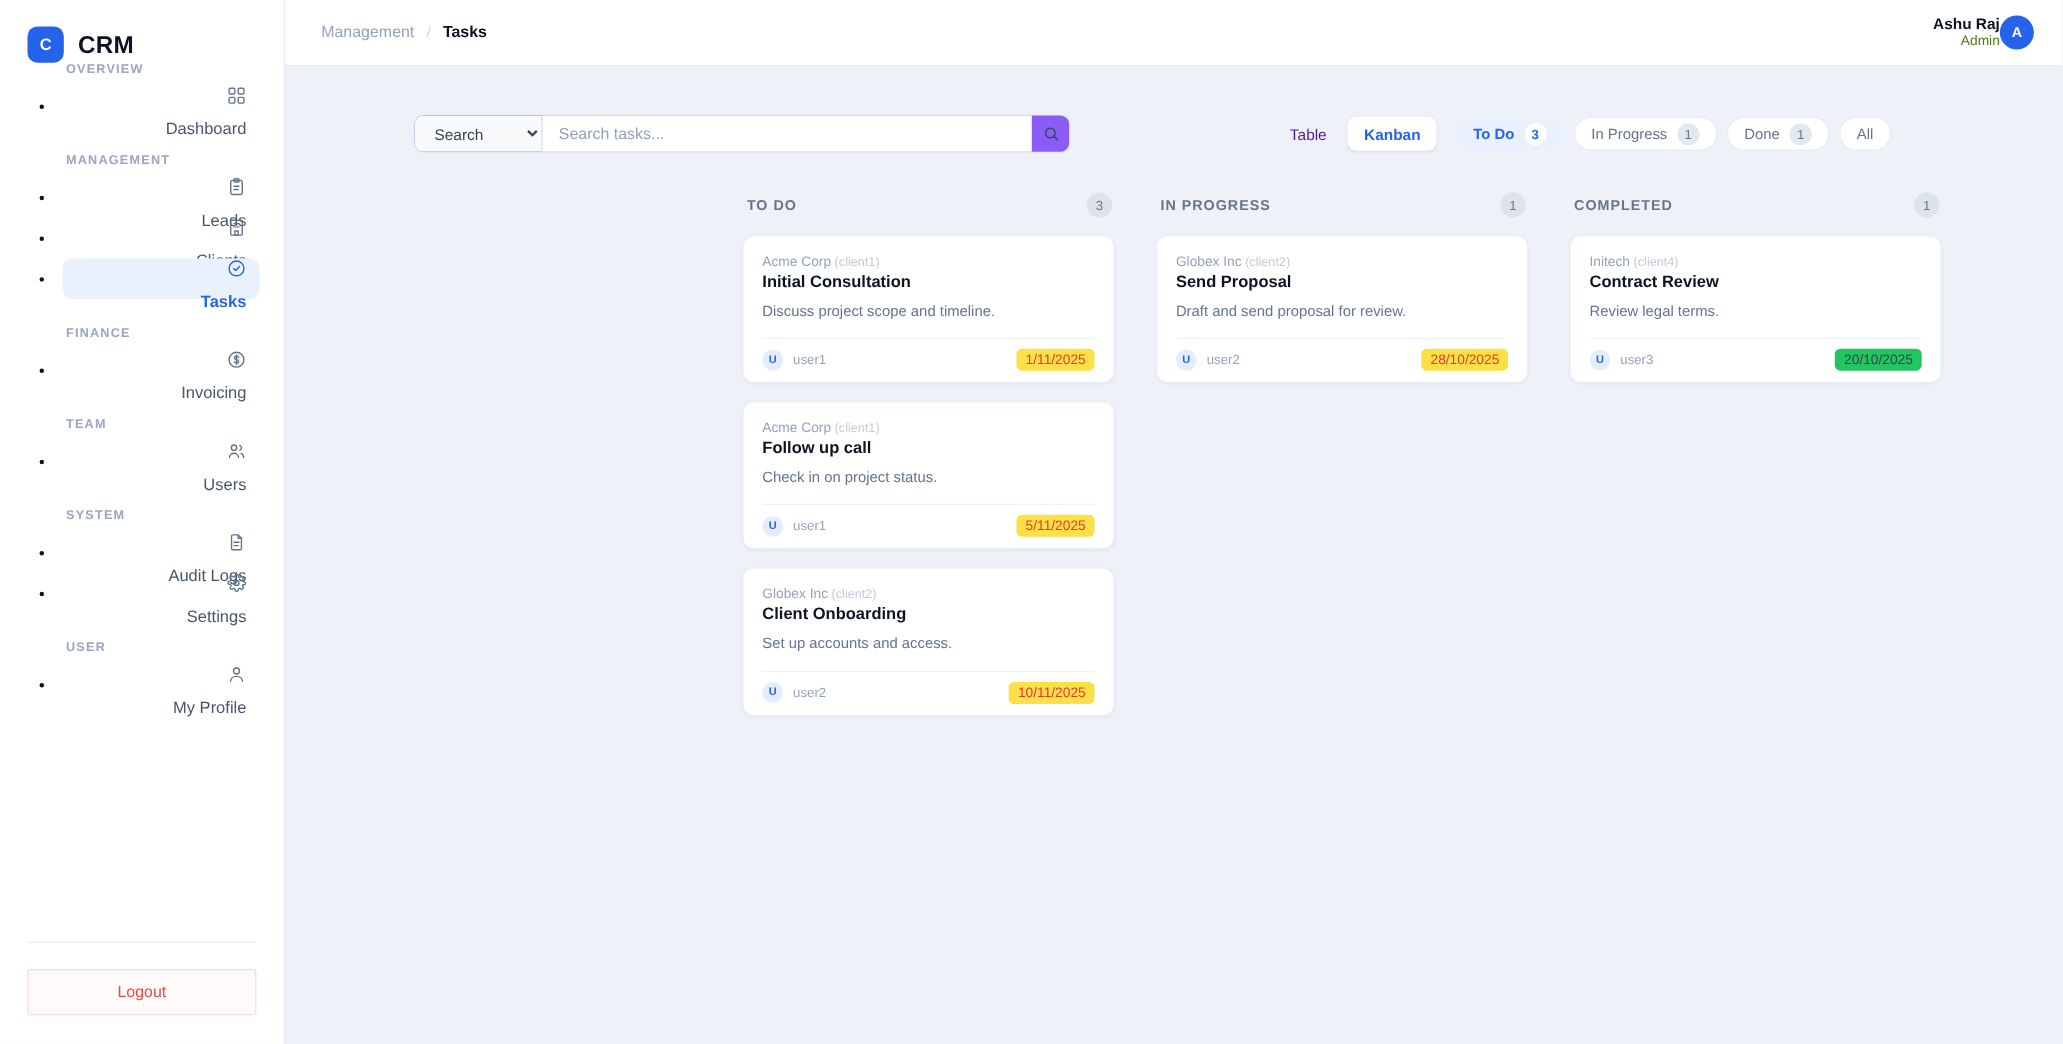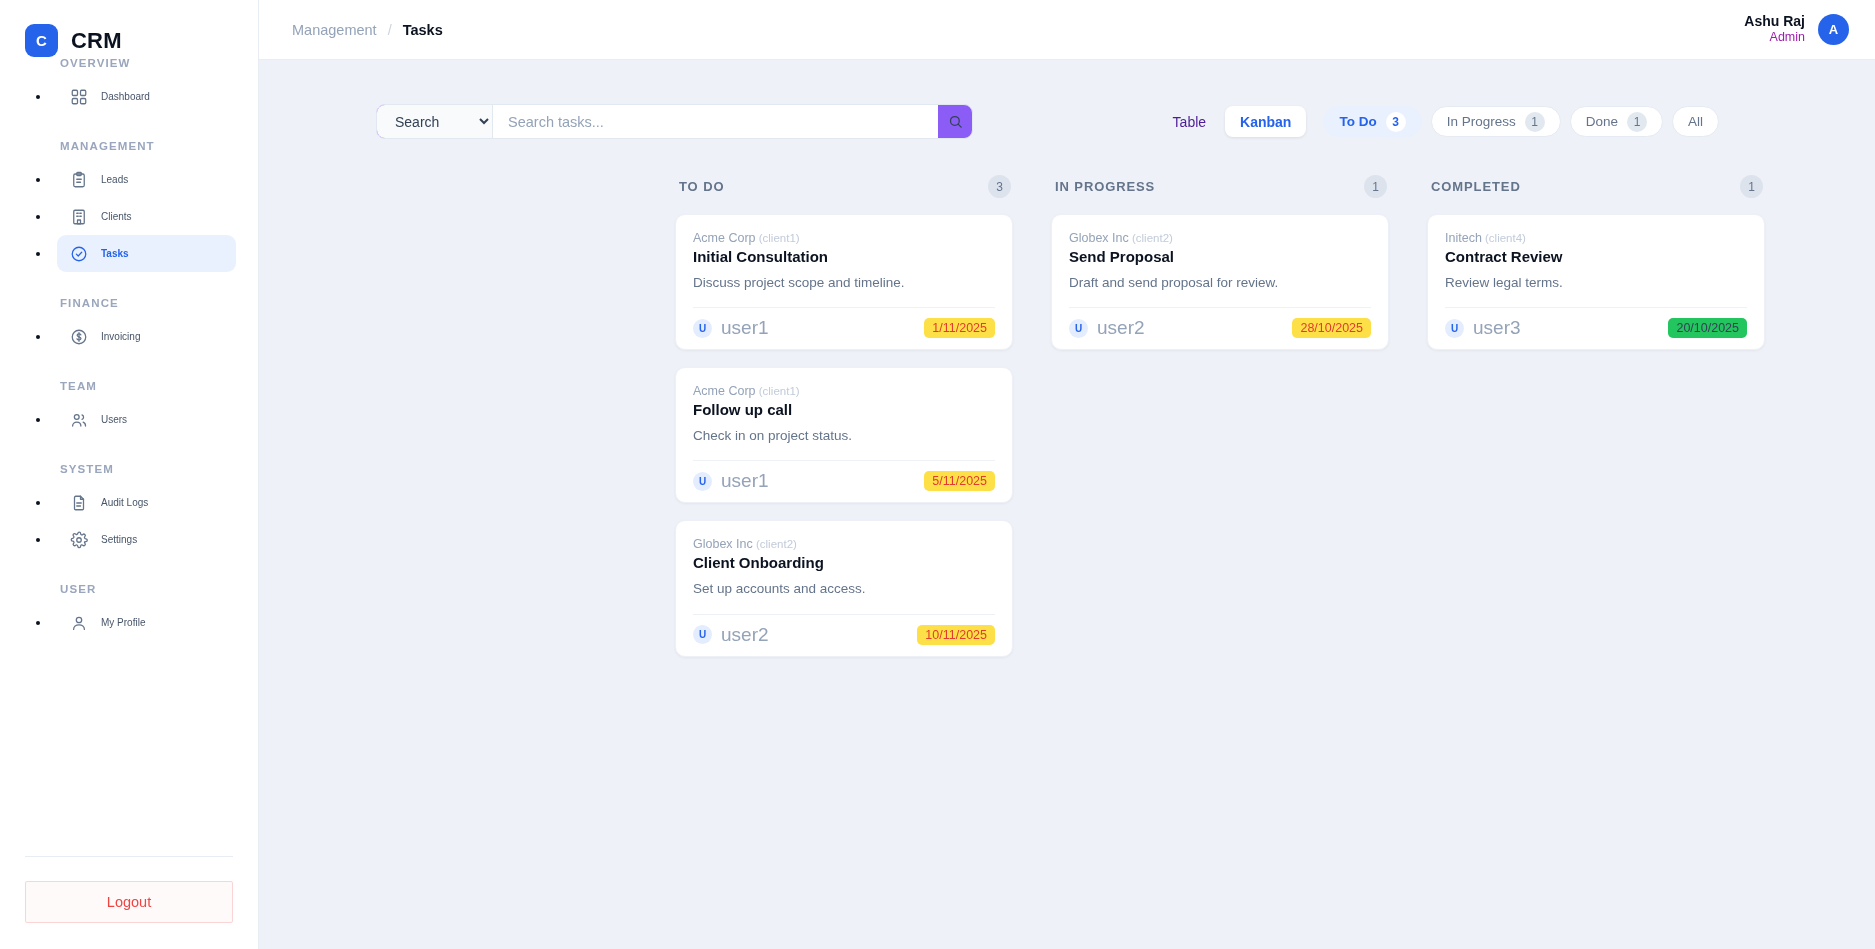--- a/index.html
+++ b/index.html
@@ -31,25 +31,25 @@
 
   .nav { padding: 0 0 0 0; flex: 1 1 auto; overflow: hidden; }
   .nav-section-label {
     font-size: 11.5px; font-weight: bold; letter-spacing: 1.1px;
     color: #9aa6bd; text-transform: uppercase;
     padding: 0 0 0 60px; margin: 0 0 9px 0;
   }
   .nav-group { margin-bottom: 25px; }
   .nav-group:first-child { margin-bottom: 25px; }
   .nav-item {
-    display: flex; align-items: center; gap: 13px;
+    display: flex; align-items: flex-end; gap: 13px;
     height: 37px; margin: 0 22px 0 57px;
     padding: 0 12px; border-radius: 9px;
-    color: #475569; font-size: 10px;
-    position: relative; cursor: pointer;
+    color: #475569; font-size: 15px;
+    position: relative; cursor: pointer; flex-direction: column;
   }
   .nav-item::before {
     content: ""; position: absolute; left: -21px; top: 50%;
     width: 4px; height: 4px; border-radius: 50%;
     background: #0b1220; transform: translateY(-50%);
   }
   .nav-item.active { background: #eaf1fe; color: #2563eb; font-weight: bold; }
   .nav-item.active .nav-icon svg { stroke: #2563eb; }
   .nav-icon { width: 19px; height: 19px; display: flex; align-items: center; justify-content: center; }
   .nav-icon svg { width: 18px; height: 18px; stroke: #64748b; fill: none; stroke-width: 1.7; stroke-linecap: round; stroke-linejoin: round; }
@@ -69,24 +69,24 @@
     height: 60px; flex: 0 0 60px; background: #fff;
     border-bottom: 1px solid #e8ecf3;
     display: flex; align-items: center; justify-content: space-between;
     padding: 0 26px 0 33px;
   }
   .breadcrumb { display: flex; align-items: center; gap: 11px; font-size: 14.5px; }
   .crumb-muted { color: #94a3b8; cursor: pointer; }
   .crumb-sep { color: #cbd5e1; }
   .crumb-current { color: #0b1220; font-weight: bold; }
 
-  .user-box { display: flex; align-items: center; gap: 13px; cursor: pointer; }
+  .user-box { display: flex; align-items: center; cursor: pointer; }
   .user-meta { text-align: right; line-height: 1.25; }
   .user-name { font-size: 14px; font-weight: bold; color: #0b1220; }
-  .user-role { font-size: 12.5px; color: #a21caf; }
+  .user-role { font-size: 12.5px; color: #4d7c0f; }
   .avatar {
     width: 31px; height: 31px; border-radius: 50%;
     background: #2563eb; color: #fff; font-size: 13px; font-weight: bold;
     display: flex; align-items: center; justify-content: center;
   }
 
   .content { flex: 1 1 auto; padding: 44px 0 0 0; overflow: hidden; }
 
   
   .toolbar {
@@ -175,21 +175,21 @@
     display: flex; align-items: center; justify-content: space-between;
     border-top: 1px solid #eef1f6; padding: 9px 0 10px 0;
   }
   .assignee { display: flex; align-items: center; gap: 9px; }
   .assignee-avatar {
     width: 19px; height: 19px; border-radius: 50%;
     background: #e4edfd; color: #2563eb;
     font-size: 10px; font-weight: bold;
     display: flex; align-items: center; justify-content: center;
   }
-  .assignee-name { font-size: 19px; color: #94a3b8; }
+  .assignee-name { font-size: 12px; color: #94a3b8; }
   .due { font-size: 12.5px; padding: 3px 8px; border-radius: 5px; }
   .due.overdue { background: #fde047; color: #e23b2e; }
   .due.neutral { background: #22c55e; color: #334155; }
 </style>
 </head>
 <body>
 
 <div class="app">
 
   <aside class="sidebar">

